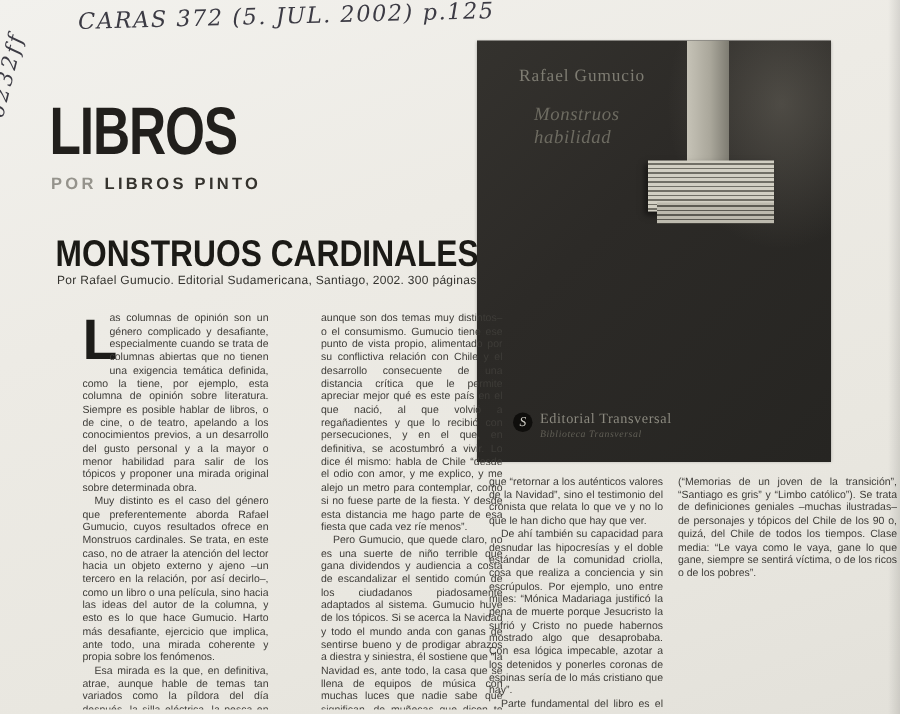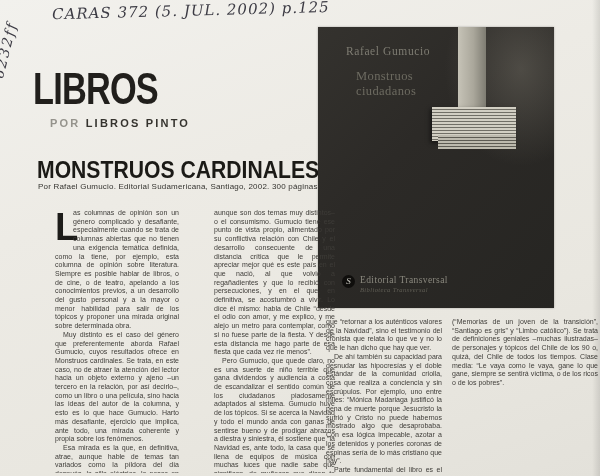--- a/index.html
+++ b/index.html
@@ -17,21 +17,21 @@
     color:#3c3b44;letter-spacing:1px;transform:rotate(-1.5deg);white-space:nowrap;}
   .hw-side{position:absolute;left:-24px;top:42px;
     font-family:"DejaVu Serif",serif;font-style:italic;font-size:14px;
     color:#3c3b44;letter-spacing:2px;transform:rotate(-76deg);white-space:nowrap;}
   
   .section-title{position:absolute;left:33px;top:66px;margin:0;
     font-size:44px;font-weight:bold;letter-spacing:-1px;color:#211f1c;
     transform:scaleX(0.78) scaleY(1.02);transform-origin:left top;line-height:1;}
   .section-byline{position:absolute;left:34px;top:117px;
     font-size:11px;font-weight:bold;letter-spacing:2.2px;white-space:nowrap;}
-  .section-byline .pre{color:#95938c;margin-left:16px;}
+  .section-byline .pre{color:#95938c;}
   .section-byline .name{color:#35332e;}
   
   .article-title{position:absolute;left:37px;top:157px;margin:0;
     font-size:23px;font-weight:bold;color:#1b1a16;letter-spacing:0px;
     transform:scaleX(0.92) scaleY(1.08);transform-origin:left top;line-height:1;white-space:nowrap;}
   .article-credit{position:absolute;left:38px;top:182px;font-size:8px;color:#34332f;
     letter-spacing:0.2px;white-space:nowrap;}
   
   .col{position:absolute;top:209px;height:264px;overflow:hidden;
     font-size:7px;line-height:8.7px;text-align:justify;color:#3e3c38;}
@@ -52,21 +52,21 @@
   .cover .pillar{position:absolute;left:140px;top:0;width:28px;height:86px;
     background:linear-gradient(90deg,#c6c3b7 0%,#aaa79b 55%,#7e7c72 100%);}
   .cover .papers{position:absolute;left:114px;top:80px;width:84px;height:34px;
     background:repeating-linear-gradient(180deg,#d2cfc3 0px,#d2cfc3 2px,#716f66 2px,#716f66 3px);
     box-shadow:-2px 2px 4px rgba(0,0,0,0.5);}
   .cover .papers2{position:absolute;left:120px;top:108px;width:78px;height:14px;
     background:repeating-linear-gradient(180deg,#bdbaae 0px,#bdbaae 2px,#5d5b53 2px,#5d5b53 3px);}
   .cover-author{position:absolute;left:28px;top:18px;
     font-family:"Liberation Serif",serif;font-size:11.5px;color:#7e7c72;letter-spacing:0.6px;}
   .cover-title{position:absolute;left:38px;top:42px;
-    font-family:"Liberation Serif",serif;font-size:12.5px;
+    font-family:"Liberation Serif",serif;font-style:italic;font-size:12.5px;
     line-height:15px;color:#6d6b61;letter-spacing:0.4px;width:90px;}
   .cover-pub{position:absolute;left:24px;top:248px;display:flex;align-items:flex-start;}
   .pub-logo{width:13px;height:13px;border-radius:50%;background:#0f0e0c;color:#cfcdc5;
     font-family:"Liberation Serif",serif;font-style:italic;font-size:9px;line-height:13px;
     text-align:center;margin-right:5px;flex:none;}
   .pub-name{font-family:"Liberation Serif",serif;font-size:9.5px;color:#8b897f;letter-spacing:0.4px;}
   .pub-coll{font-family:"Liberation Serif",serif;font-style:italic;font-size:6.5px;
     color:#615f56;letter-spacing:0.4px;margin-top:1px;}
   
   .caras-float{float:right;width:86px;height:66px;margin:87px 0 0 4px;}
@@ -102,21 +102,21 @@
   <div class="article-credit">Por Rafael Gumucio. Editorial Sudamericana, Santiago, 2002. 300 páginas.</div>
 
   <div class="cover">
     <div class="photo-glow"></div>
     <div class="pillar"></div>
     <div class="papers"></div>
     <div class="papers2"></div>
     <div class="cover-author">Rafael Gumucio</div>
     <div class="cover-title">
       <span>Monstruos</span><br>
-      <span>ciudadanos</span>
+      <span>habilidad</span>
     </div>
     <div class="cover-pub">
       <span class="pub-logo">S</span>
       <span>
         <div class="pub-name">Editorial Transversal</div>
         <div class="pub-coll">Biblioteca Transversal</div>
       </span>
     </div>
   </div>
 

